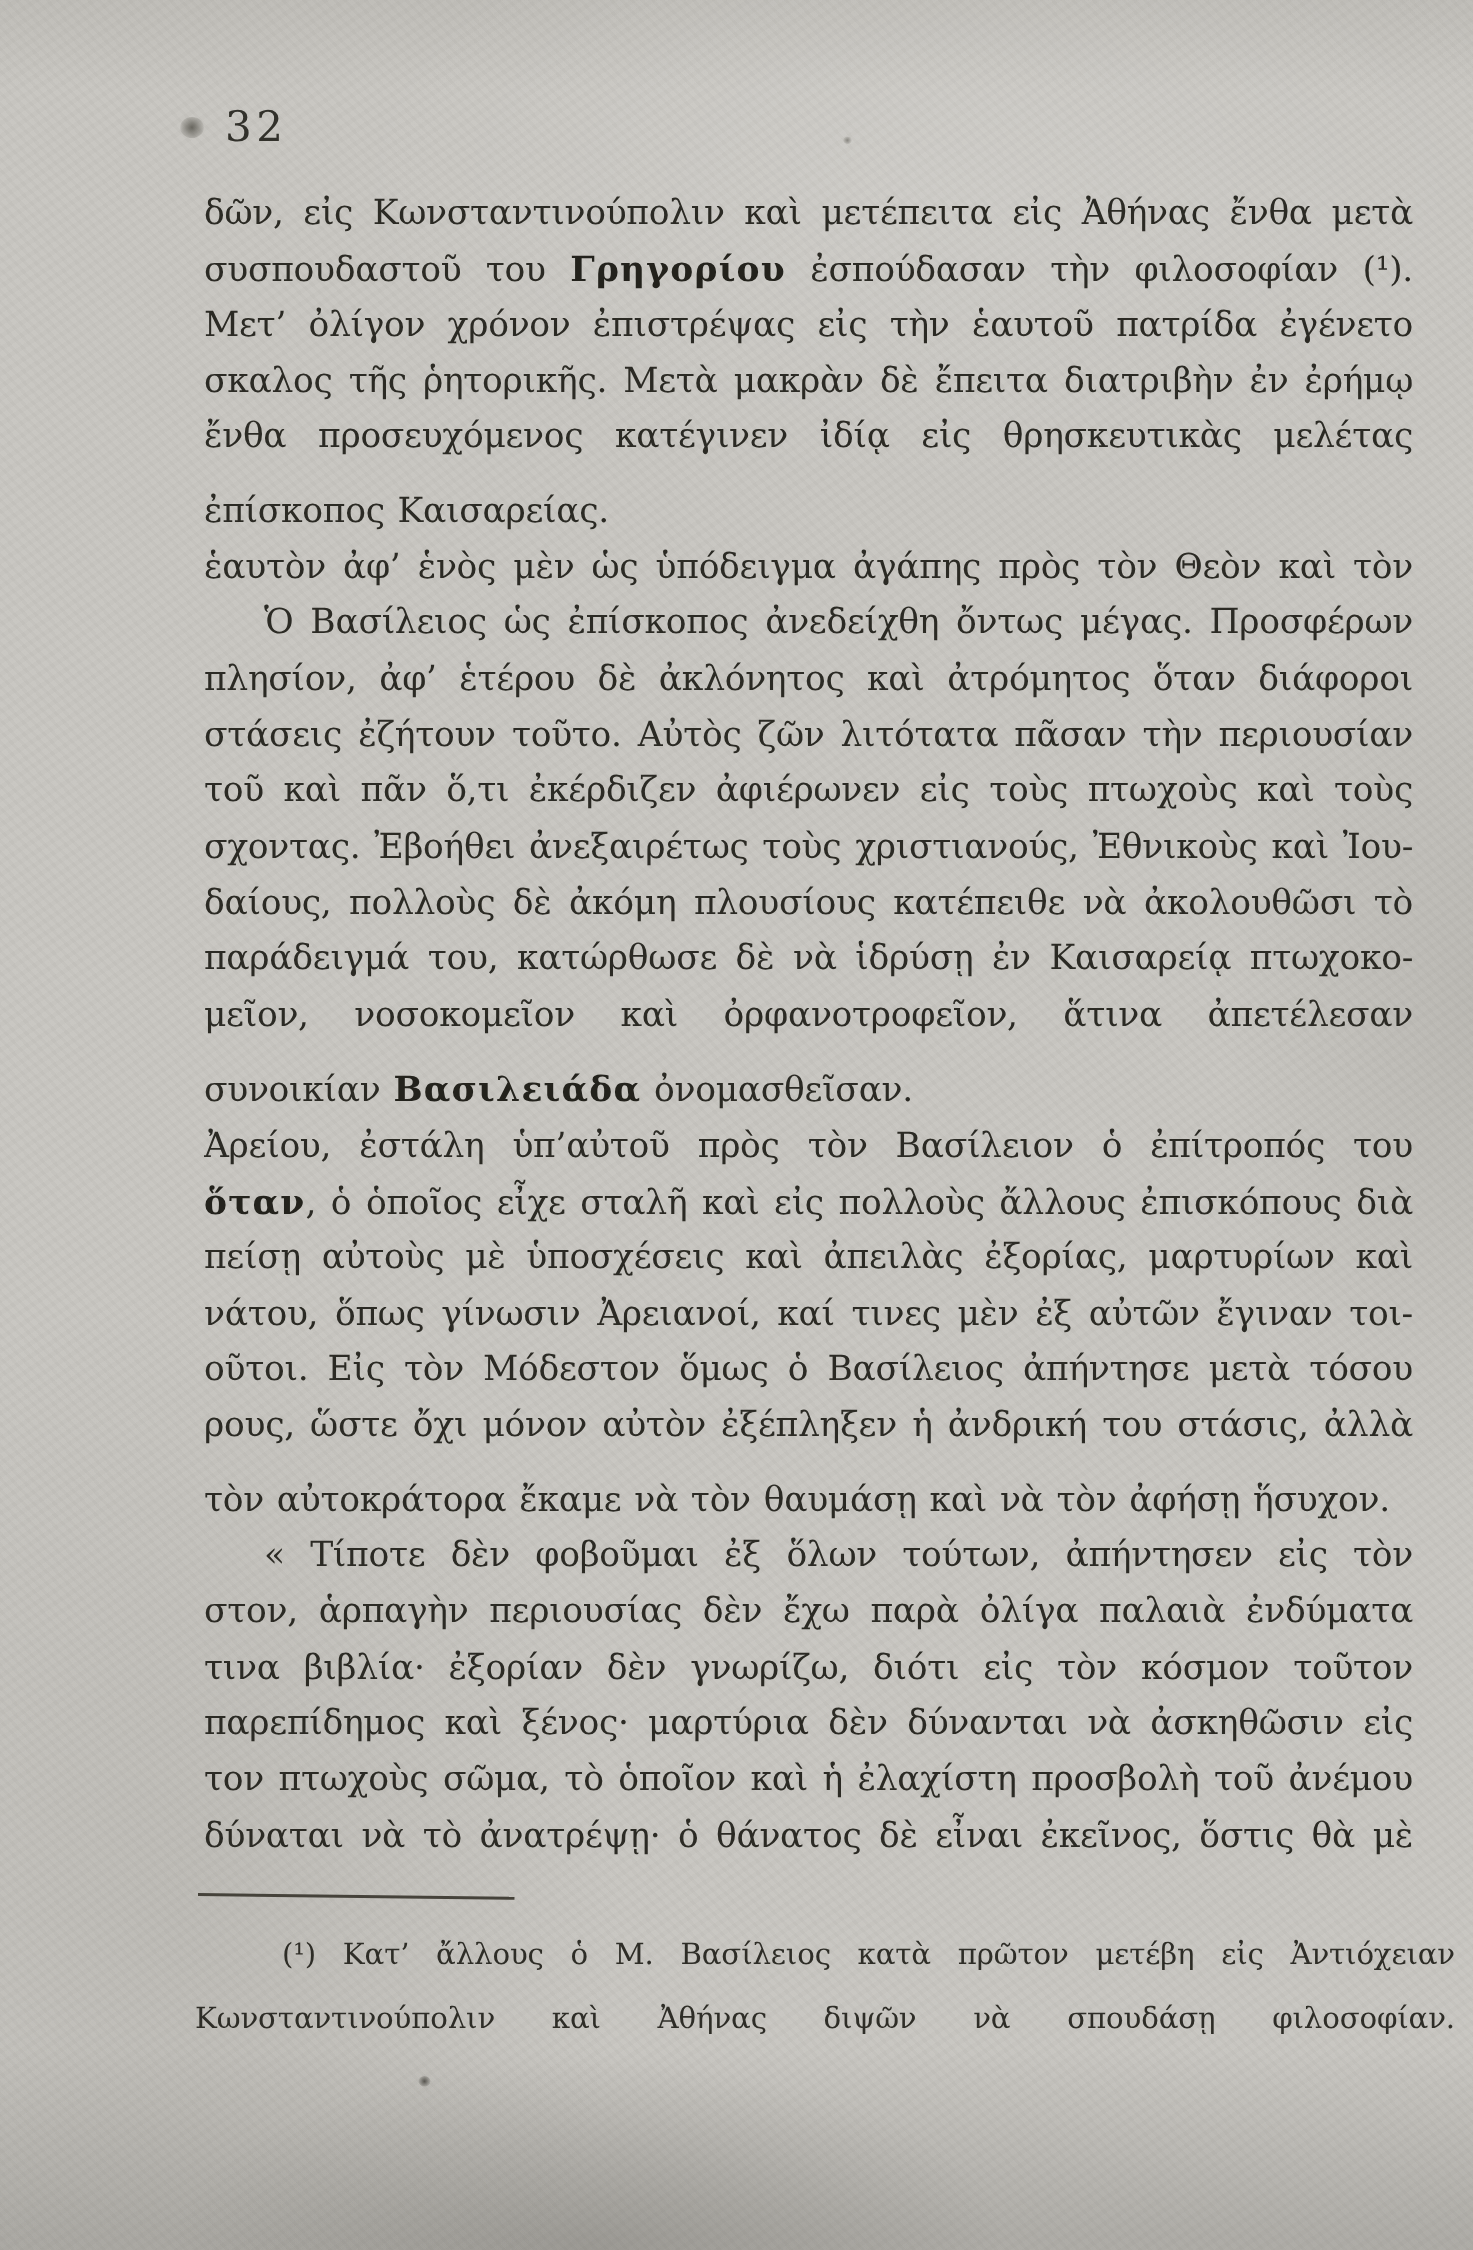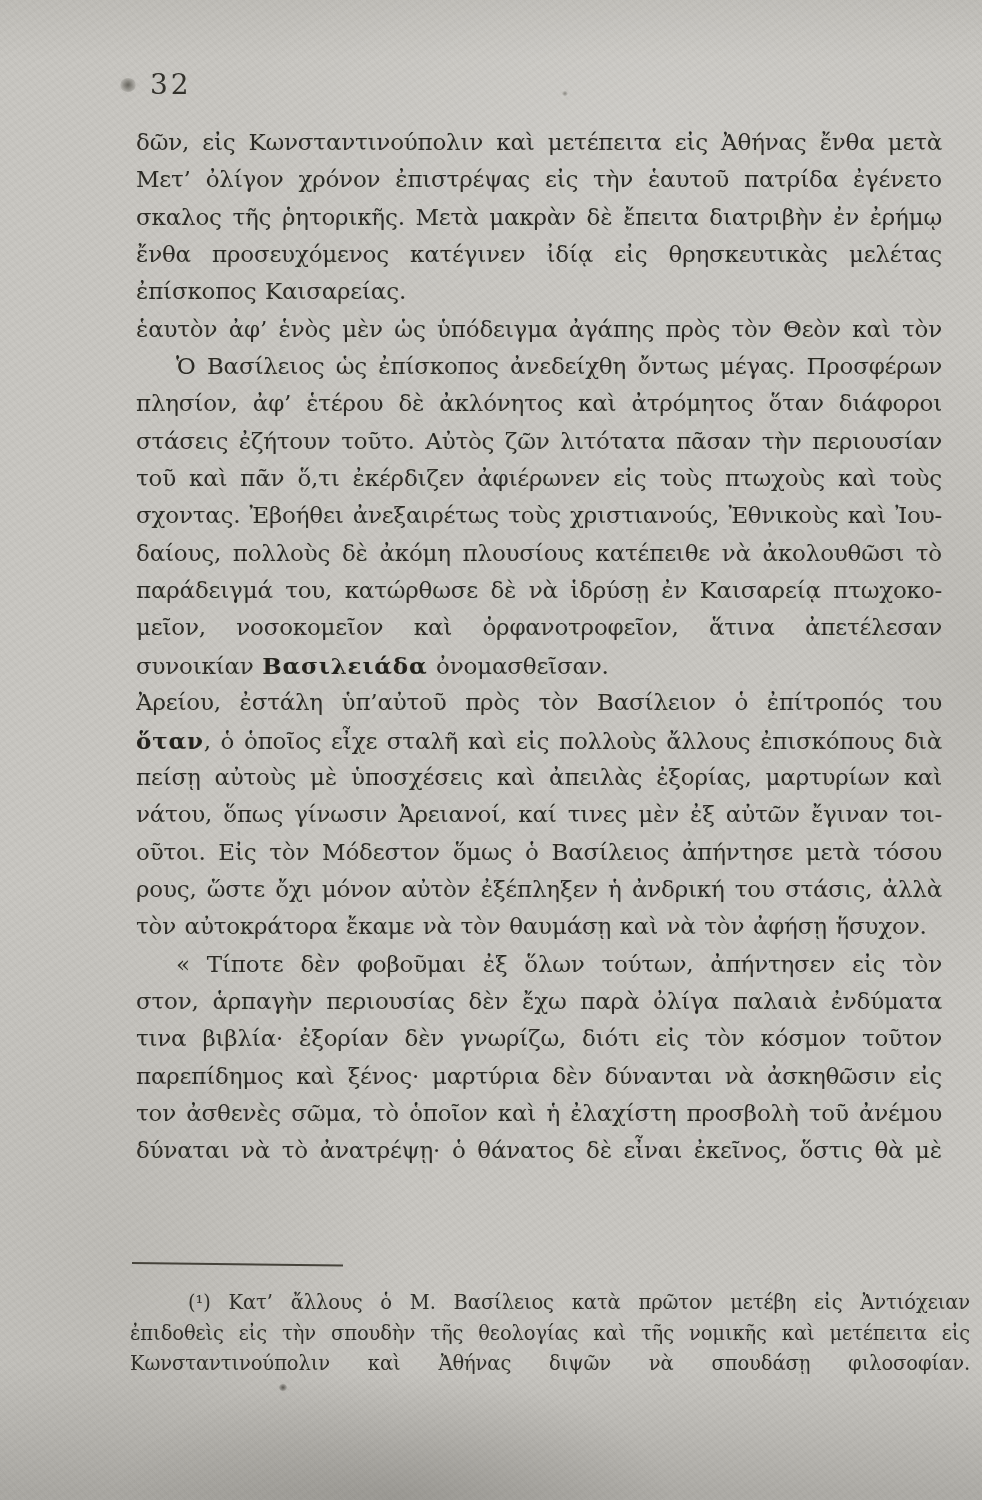--- a/index.html
+++ b/index.html
@@ -43,21 +43,21 @@
     line-height: 37.35px;
     height: 37.35px;
     overflow: hidden;
     letter-spacing: -0.2px;
     word-spacing: 1.5px;
     text-align: justify;
     text-align-last: justify;
     color: #2b2a24;
   }
   .line.indent { text-indent: 40px; }
-  .line.last { text-align-last: left; }
+  .line.last { text-align-last: left; margin-top: 12px; }
   .bold {
     font-weight: bold;
     letter-spacing: 0.8px;
     color: #23221c;
   }
   .foot-rule {
     position: absolute;
     left: 132px;
     top: 1262px;
     width: 211px;
@@ -106,20 +106,21 @@
 
 <div class="page">
   <div class="speck" id="speck-1"></div>
   <div class="speck" id="speck-2"></div>
   <div class="speck" id="speck-3"></div>
 
   <div class="page-number">32</div>
 
   <div class="main-text" id="main-text">
       <div class="line"><span>δῶν, εἰς Κωνσταντινούπολιν καὶ μετέπειτα εἰς Ἀθήνας ἔνθα μετὰ τοῦ</span></div>
+      <div class="line"><span>συσπουδαστοῦ του </span><span class="bold">Γρηγορίου</span><span> ἐσπούδασαν τὴν φιλοσοφίαν (¹).</span></div>
       <div class="line"><span>Μετ’ ὀλίγον χρόνον ἐπιστρέψας εἰς τὴν ἑαυτοῦ πατρίδα ἐγένετο διδά-</span></div>
       <div class="line"><span>σκαλος τῆς ῥητορικῆς. Μετὰ μακρὰν δὲ ἔπειτα διατριβὴν ἐν ἐρήμῳ</span></div>
       <div class="line"><span>ἔνθα προσευχόμενος κατέγινεν ἰδίᾳ εἰς θρησκευτικὰς μελέτας ἀνεδείχθη</span></div>
       <div class="line last"><span>ἐπίσκοπος Καισαρείας.</span></div>
       <div class="line"><span>ἑαυτὸν ἀφ’ ἑνὸς μὲν ὡς ὑπόδειγμα ἀγάπης πρὸς τὸν Θεὸν καὶ τὸν</span></div>
       <div class="line indent"><span>Ὁ Βασίλειος ὡς ἐπίσκοπος ἀνεδείχθη ὄντως μέγας. Προσφέρων</span></div>
       <div class="line"><span>πλησίον, ἀφ’ ἑτέρου δὲ ἀκλόνητος καὶ ἀτρόμητος ὅταν διάφοροι περι-</span></div>
       <div class="line"><span>στάσεις ἐζήτουν τοῦτο. Αὐτὸς ζῶν λιτότατα πᾶσαν τὴν περιουσίαν αὐ-</span></div>
       <div class="line"><span>τοῦ καὶ πᾶν ὅ,τι ἐκέρδιζεν ἀφιέρωνεν εἰς τοὺς πτωχοὺς καὶ τοὺς πά-</span></div>
       <div class="line"><span>σχοντας. Ἐβοήθει ἀνεξαιρέτως τοὺς χριστιανούς, Ἐθνικοὺς καὶ Ἰου-</span></div>
@@ -131,24 +132,23 @@
       <div class="line"><span class="bold">ὅταν</span><span>, ὁ ὁποῖος εἶχε σταλῆ καὶ εἰς πολλοὺς ἄλλους ἐπισκόπους διὰ νὰ</span></div>
       <div class="line"><span>πείσῃ αὐτοὺς μὲ ὑποσχέσεις καὶ ἀπειλὰς ἐξορίας, μαρτυρίων καὶ θα-</span></div>
       <div class="line"><span>νάτου, ὅπως γίνωσιν Ἀρειανοί, καί τινες μὲν ἐξ αὐτῶν ἔγιναν τοι-</span></div>
       <div class="line"><span>οῦτοι. Εἰς τὸν Μόδεστον ὅμως ὁ Βασίλειος ἀπήντησε μετὰ τόσου θάρ-</span></div>
       <div class="line"><span>ρους, ὥστε ὄχι μόνον αὐτὸν ἐξέπληξεν ἡ ἀνδρική του στάσις, ἀλλὰ καὶ</span></div>
       <div class="line last"><span>τὸν αὐτοκράτορα ἔκαμε νὰ τὸν θαυμάσῃ καὶ νὰ τὸν ἀφήσῃ ἥσυχον.</span></div>
       <div class="line indent"><span>« Τίποτε δὲν φοβοῦμαι ἐξ ὅλων τούτων, ἀπήντησεν εἰς τὸν Μόδε-</span></div>
       <div class="line"><span>στον, ἁρπαγὴν περιουσίας δὲν ἔχω παρὰ ὀλίγα παλαιὰ ἐνδύματα καί</span></div>
       <div class="line"><span>τινα βιβλία· ἐξορίαν δὲν γνωρίζω, διότι εἰς τὸν κόσμον τοῦτον εἶμαι</span></div>
       <div class="line"><span>παρεπίδημος καὶ ξένος· μαρτύρια δὲν δύνανται νὰ ἀσκηθῶσιν εἰς τοσοῦ-</span></div>
-      <div class="line"><span>τον ἀσθενὲς σῶμα, τὸ ὁποῖον καὶ ἡ ἐλαχίστη προσβολὴ τοῦ ἀνέμου</span></div>
+      <div class="line"><span>τον πτωχοὺς σῶμα, τὸ ὁποῖον καὶ ἡ ἐλαχίστη προσβολὴ τοῦ ἀνέμου</span></div>
       <div class="line"><span>δύναται νὰ τὸ ἀνατρέψῃ· ὁ θάνατος δὲ εἶναι ἐκεῖνος, ὅστις θὰ μὲ</span></div>
     </div>
 
   <div class="foot-rule"></div>
 
   <div class="footnote" id="footnote">
       <div class="line indent"><span>(¹) Κατ’ ἄλλους ὁ Μ. Βασίλειος κατὰ πρῶτον μετέβη εἰς Ἀντιόχειαν</span></div>
-      <div class="line"><span>ἐπιδοθεὶς εἰς τὴν σπουδὴν τῆς θεολογίας καὶ τῆς νομικῆς καὶ μετέπειτα εἰς</span></div>
       <div class="line last"><span>Κωνσταντινούπολιν καὶ Ἀθήνας διψῶν νὰ σπουδάσῃ φιλοσοφίαν.</span></div>
     </div>
 </div>
 
 </body></html>

